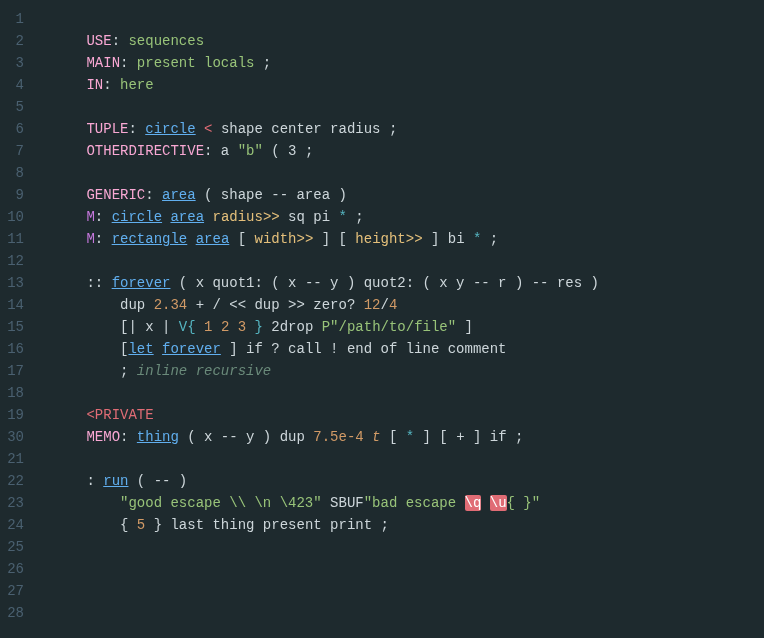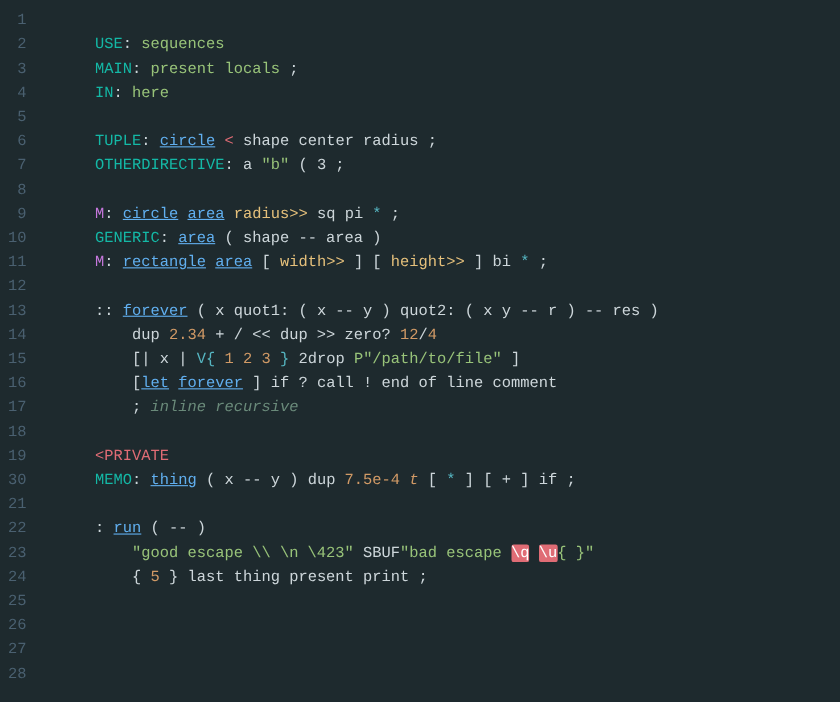--- a/index.html
+++ b/index.html
@@ -30,21 +30,21 @@
     }
     .code-area {
       flex: 1;
       overflow: visible;
     }
     .code-line {
       height: 22px;
       white-space: pre;
     }
     
-    .kw-directive { color: #14b8a6; text-align: center; }
+    .kw-directive { color: #f9a8d4; text-align: center; }
     .kw-green { color: #98c379; }
     .kw-yellow { color: #e5c07b; }
     .kw-cyan { color: #56b6c2; }
     .kw-purple { color: #c678dd; }
     .kw-blue { color: #61afef; text-decoration: underline; }
     .kw-orange { color: #d19a66; }
     .kw-comment { color: #6a8a7a; font-style: italic; }
     .kw-string { color: #98c379; }
     .kw-bad-escape {
       background-color: #e06c75;
@@ -112,25 +112,25 @@
       <span class="kw-directive">TUPLE</span><span class="kw-white">: </span><span class="kw-blue">circle</span><span class="kw-white"> </span><span class="kw-lt-gt">&lt;</span><span class="kw-white"> shape center radius ;</span>
     </div>
 
     <div class="code-line">
       <span class="kw-directive">OTHERDIRECTIVE</span><span class="kw-white">: a </span><span class="kw-string">"b"</span><span class="kw-white"> ( 3 ;</span>
     </div>
 
     <div class="code-line">&nbsp;</div>
 
     <div class="code-line">
-      <span class="kw-purple">M</span><span class="kw-white">: </span><span class="kw-blue">circle</span><span class="kw-white"> </span><span class="kw-blue">area</span><span class="kw-white"> </span><span class="kw-yellow">radius&gt;&gt;</span><span class="kw-white"> sq pi </span><span class="kw-cyan">*</span><span class="kw-white"> ;</span>
+      <span class="kw-directive">GENERIC</span><span class="kw-white">: </span><span class="kw-blue">area</span><span class="kw-white"> ( shape -- area )</span>
     </div>
 
     <div class="code-line">
-      <span class="kw-directive">GENERIC</span><span class="kw-white">: </span><span class="kw-blue">area</span><span class="kw-white"> ( shape -- area )</span>
+      <span class="kw-purple">M</span><span class="kw-white">: </span><span class="kw-blue">circle</span><span class="kw-white"> </span><span class="kw-blue">area</span><span class="kw-white"> </span><span class="kw-yellow">radius&gt;&gt;</span><span class="kw-white"> sq pi </span><span class="kw-cyan">*</span><span class="kw-white"> ;</span>
     </div>
 
     <div class="code-line">
       <span class="kw-purple">M</span><span class="kw-white">: </span><span class="kw-blue">rectangle</span><span class="kw-white"> </span><span class="kw-blue">area</span><span class="kw-white"> [ </span><span class="kw-yellow">width&gt;&gt;</span><span class="kw-white"> ] [ </span><span class="kw-yellow">height&gt;&gt;</span><span class="kw-white"> ] bi </span><span class="kw-cyan">*</span><span class="kw-white"> ;</span>
     </div>
 
     <div class="code-line">&nbsp;</div>
 
     <div class="code-line">
       <span class="kw-dbl-colon">::</span><span class="kw-white"> </span><span class="kw-blue">forever</span><span class="kw-white"> ( x quot1: ( x -- y ) quot2: ( x y -- r ) -- res )</span>

